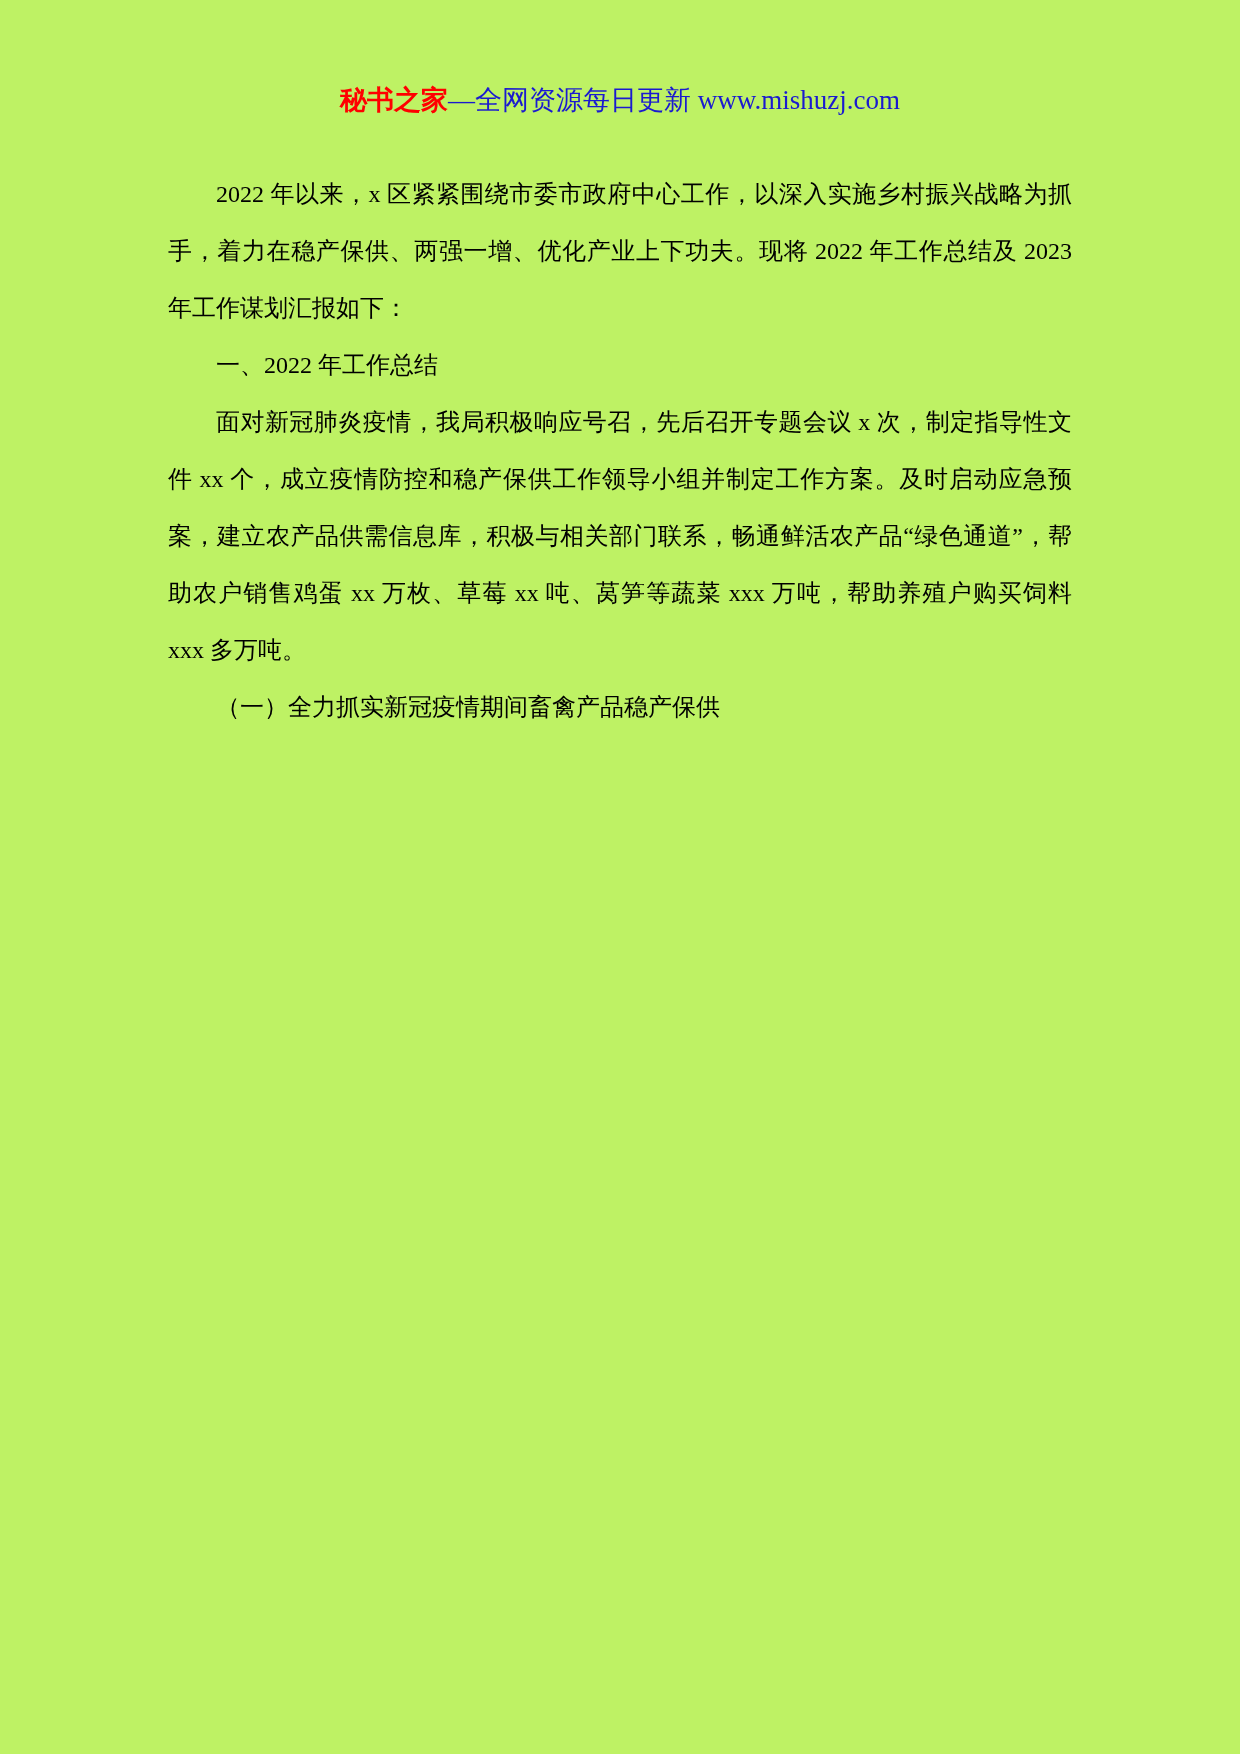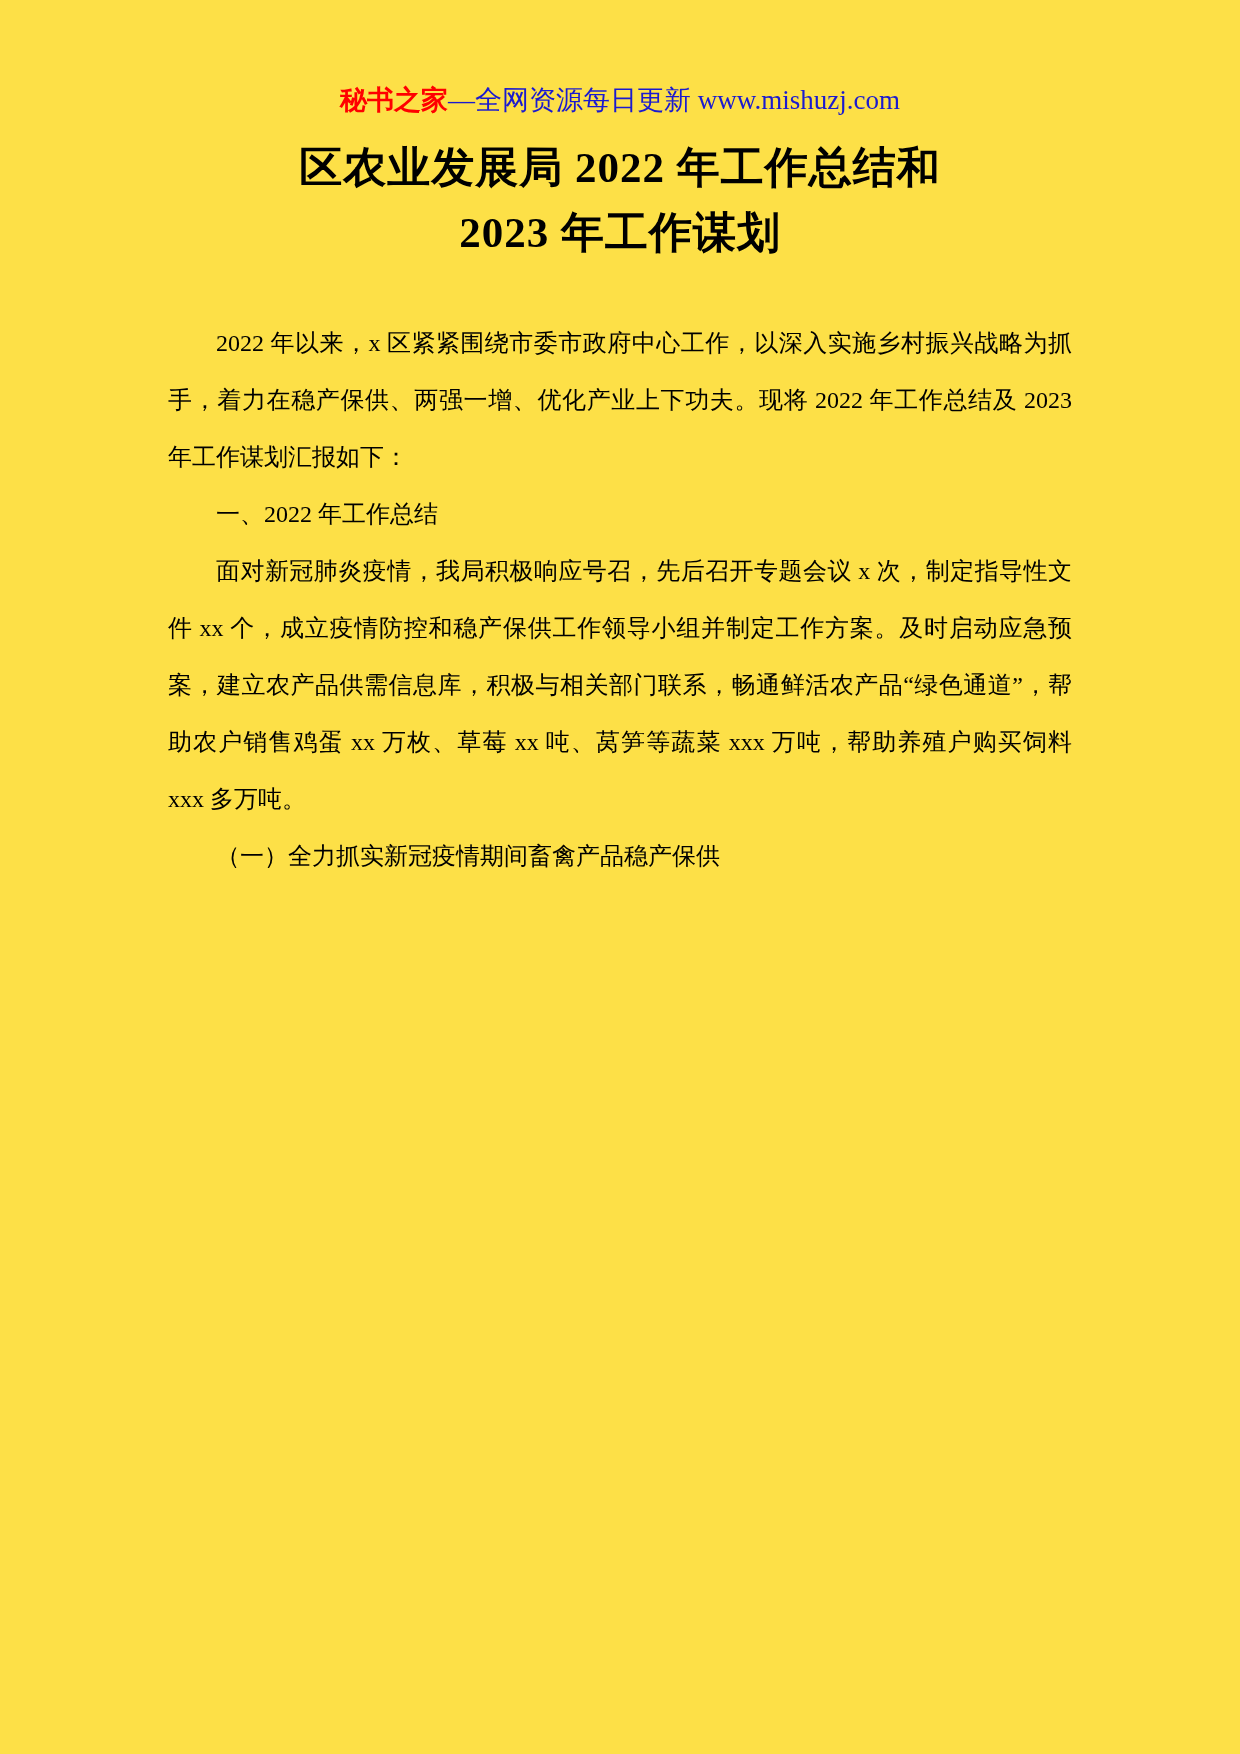--- a/index.html
+++ b/index.html
@@ -11,21 +11,21 @@
     width: 1240px;
     height: 1754px;
     font-family: "Liberation Serif", "DejaVu Serif", serif;
     color: #000000;
   }
   .page {
     box-sizing: border-box;
     width: 1240px;
     height: 1754px;
     padding: 84px 168px 0 168px;
-    background: #fde047;
+    background: #bef264;
     overflow: hidden;
   }
   .header-line {
     text-align: center;
     font-size: 27px;
     line-height: 1.2;
     white-space: nowrap;
   }
   .brand {
     color: #ff0000;
@@ -59,24 +59,20 @@
 </style>
 </head>
 <body>
 
 <div class="page">
 
   <div class="header-line">
     <span class="brand">秘书之家</span><span class="tagline">—全网资源每日更新 </span><span class="site-url">www.mishuzj.com</span>
   </div>
 
-  <div class="doc-title">
-    <div>区农业发展局 2022 年工作总结和</div>
-    <div>2023 年工作谋划</div>
-  </div>
 
   <div class="content">
     <p>2022 年以来，x 区紧紧围绕市委市政府中心工作，以深入实施乡村振兴战略为抓手，着力在稳产保供、两强一增、优化产业上下功夫。现将 2022 年工作总结及 2023 年工作谋划汇报如下：</p>
     <p>一、2022 年工作总结</p>
     <p>面对新冠肺炎疫情，我局积极响应号召，先后召开专题会议 x 次，制定指导性文件 xx 个，成立疫情防控和稳产保供工作领导小组并制定工作方案。及时启动应急预案，建立农产品供需信息库，积极与相关部门联系，畅通鲜活农产品“绿色通道”，帮助农户销售鸡蛋 xx 万枚、草莓 xx 吨、莴笋等蔬菜 xxx 万吨，帮助养殖户购买饲料 xxx 多万吨。</p>
     <p>（一）全力抓实新冠疫情期间畜禽产品稳产保供</p>
   </div>
 
 </div>
 

